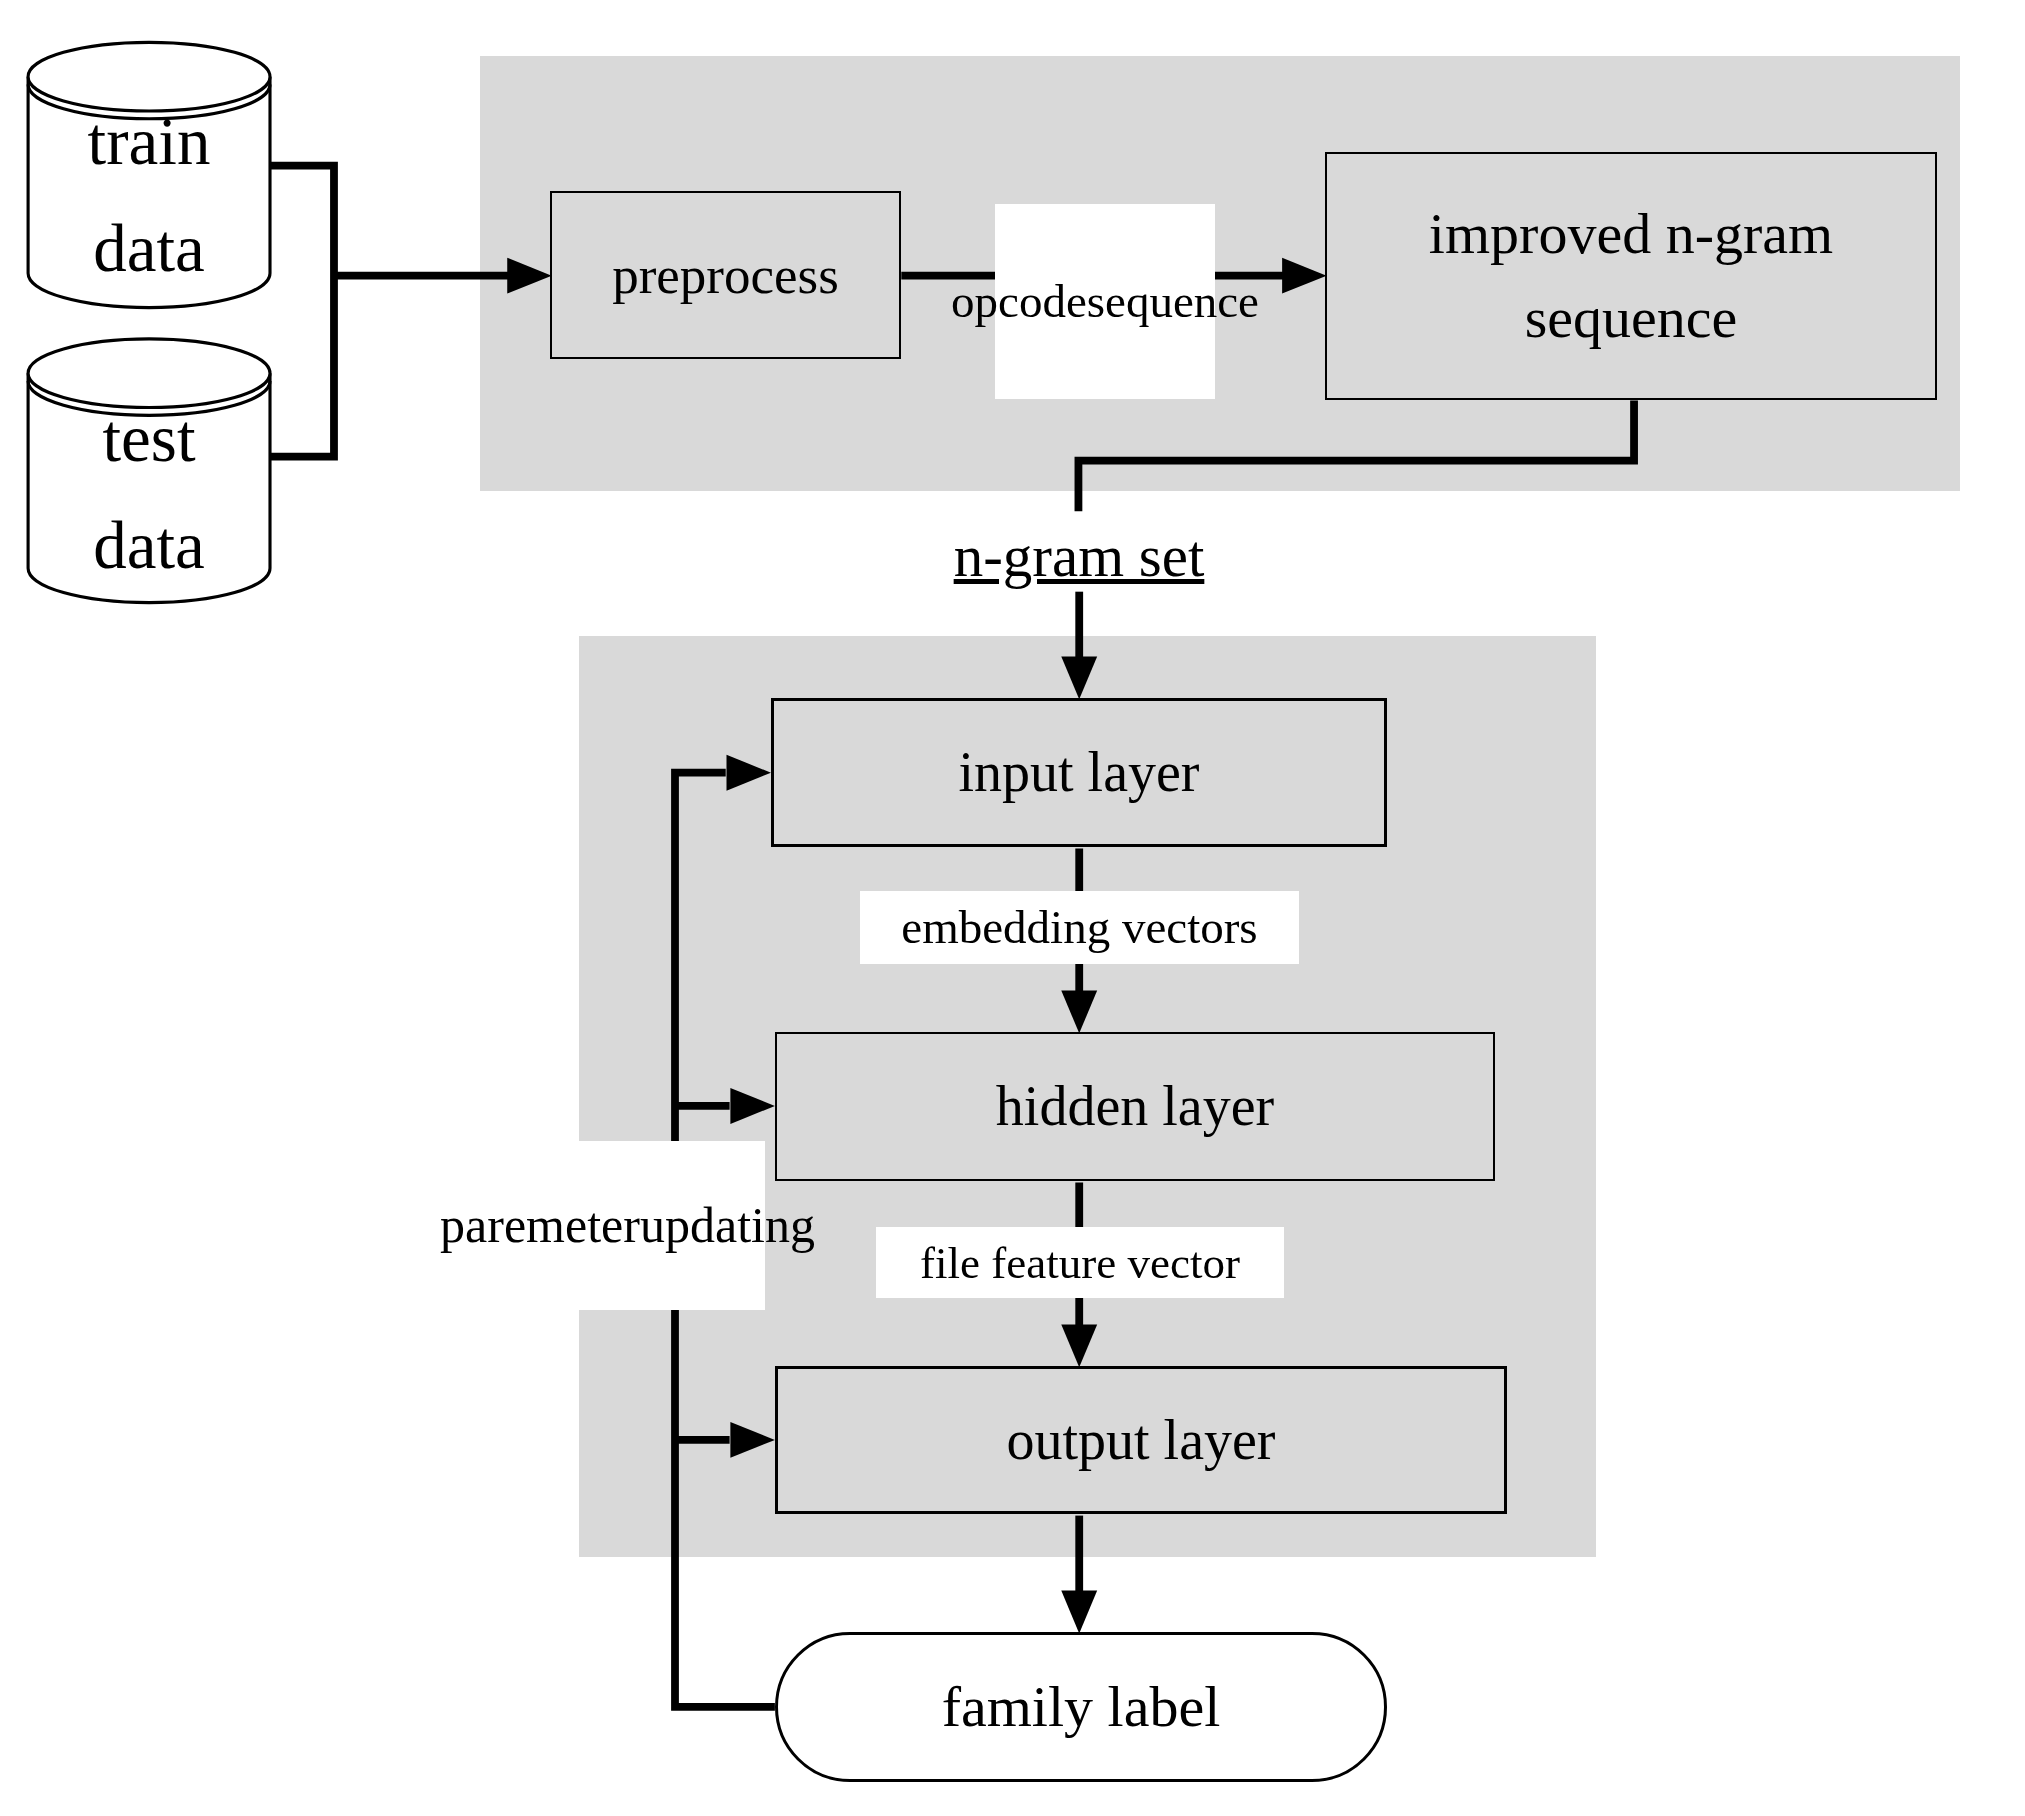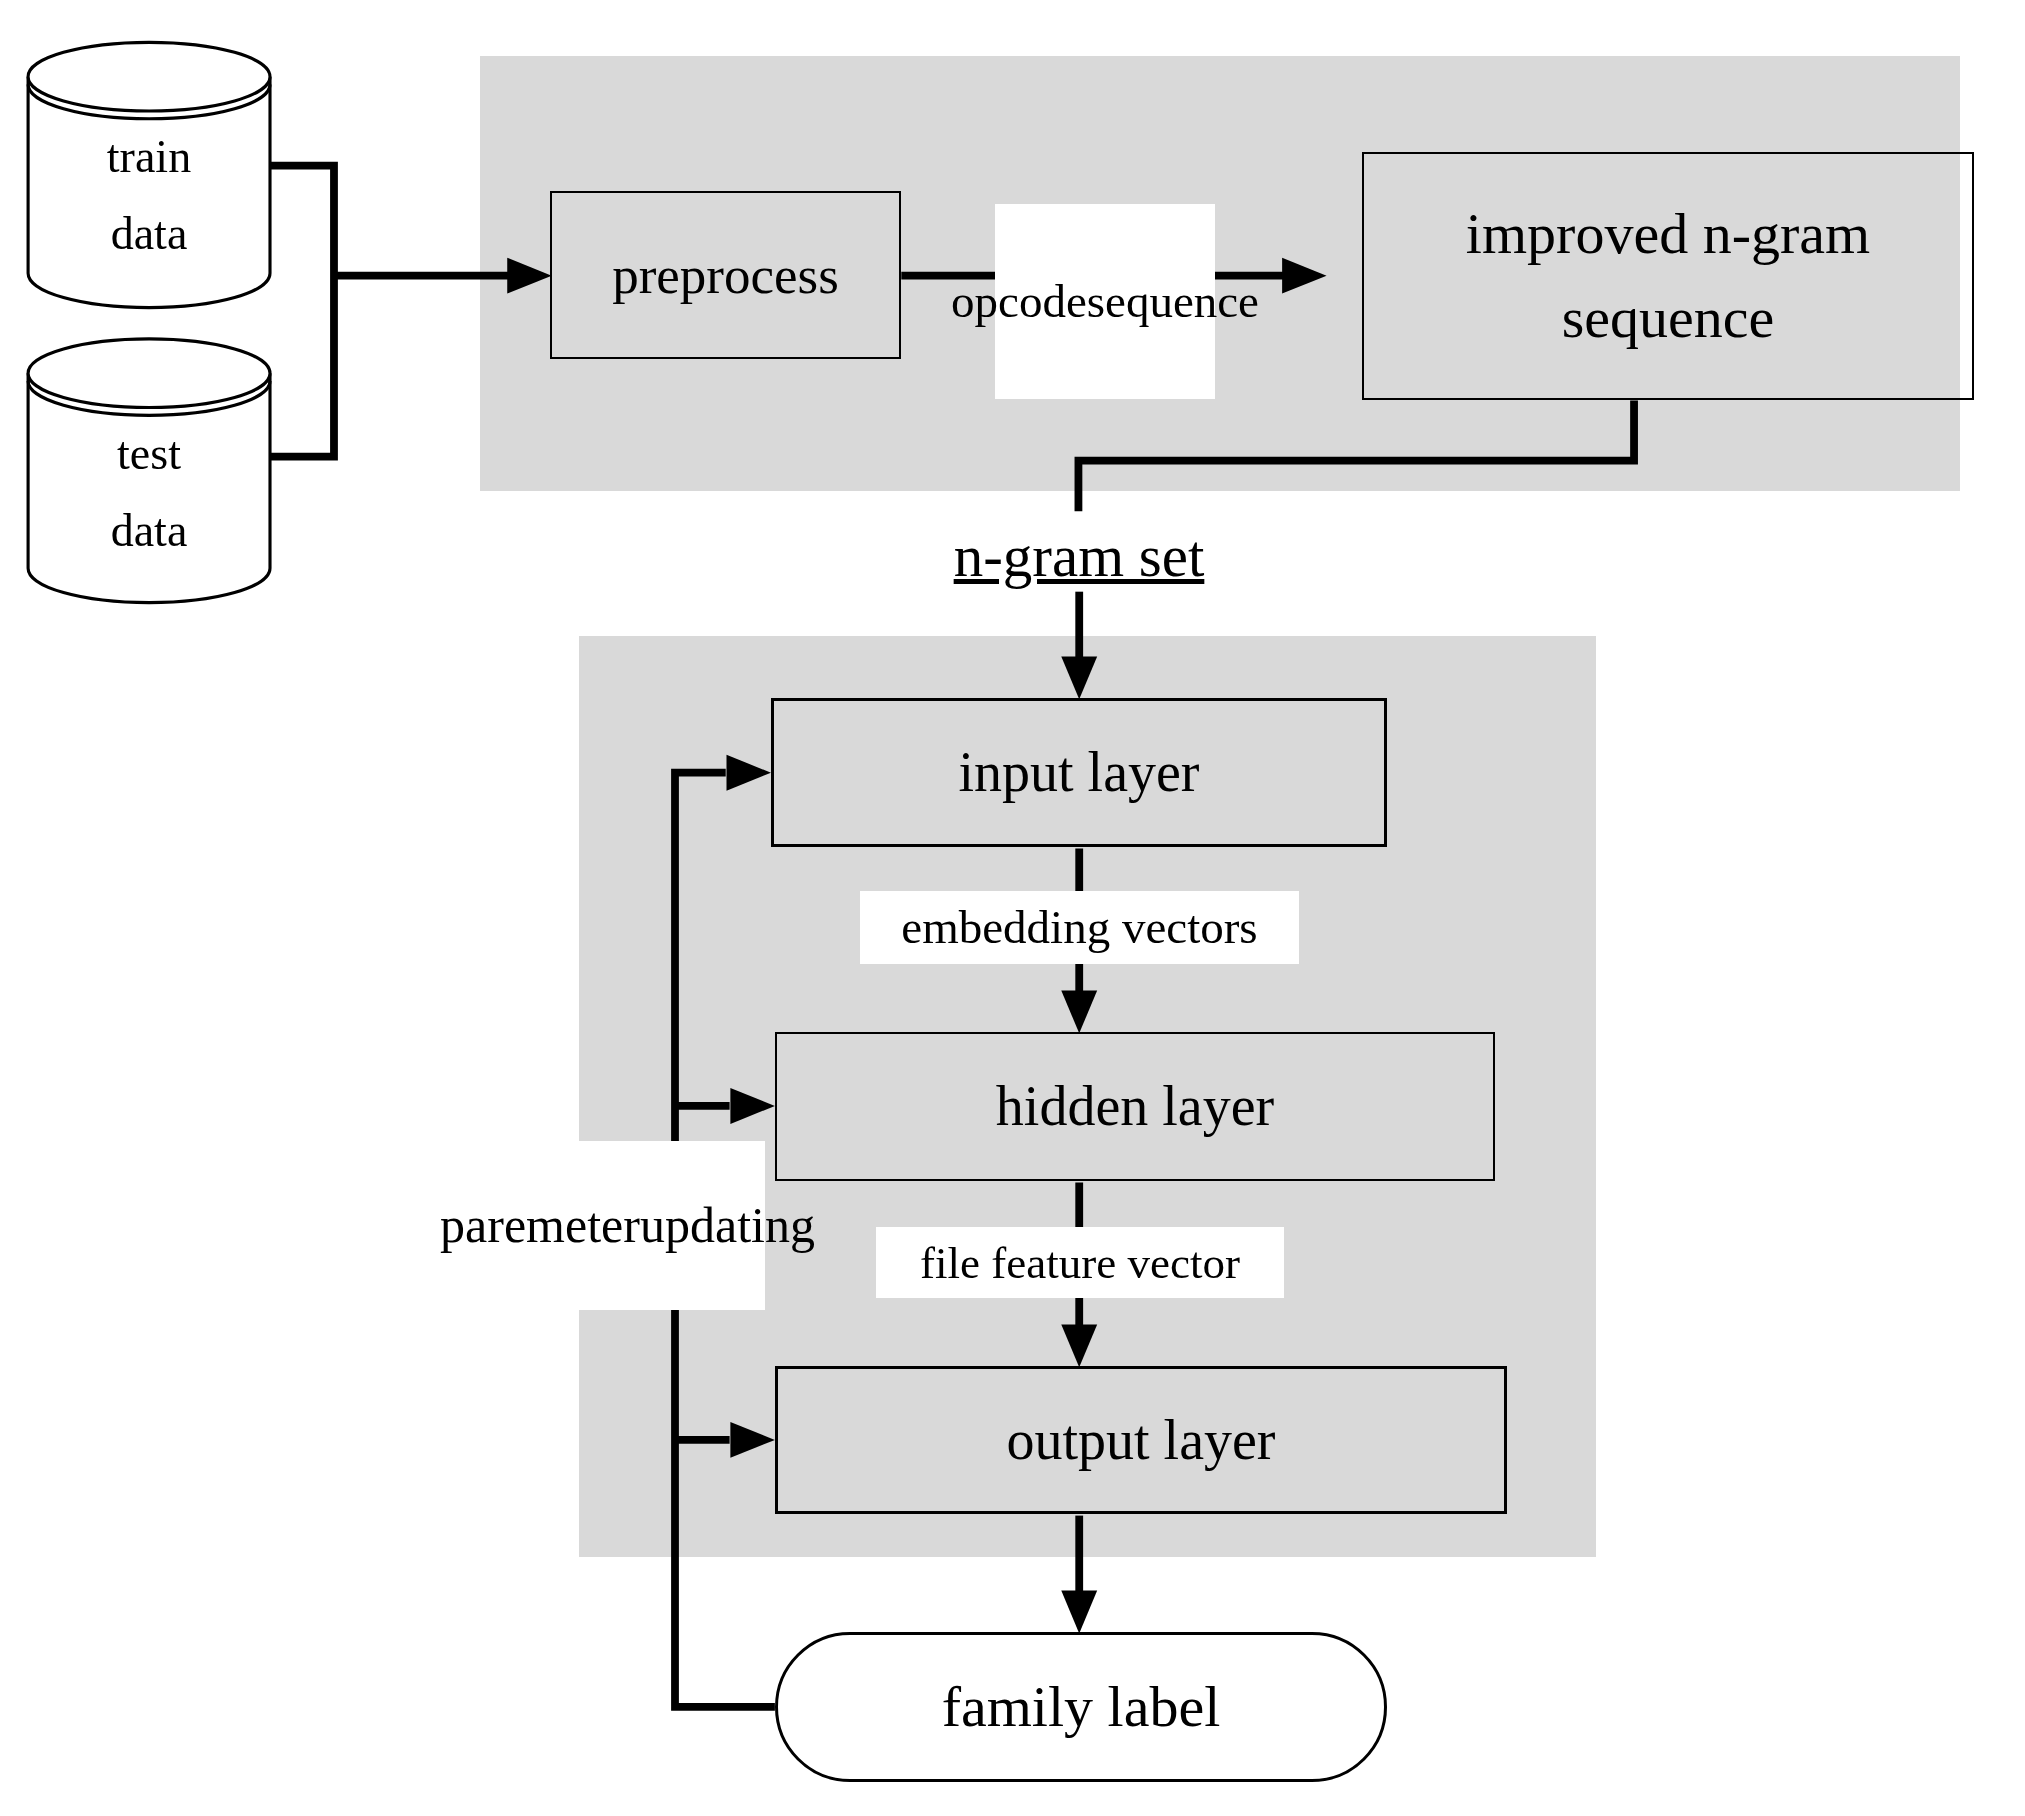--- a/index.html
+++ b/index.html
@@ -34,21 +34,21 @@
   .cyl-label{
     position:absolute;
     display:flex;flex-direction:column;align-items:center;justify-content:center;
     text-align:center;
     line-height:1.42;
   }
   .fs76{font-size:59px;}
   .fs74{font-size:58px;}
   .fs72{font-size:56px;}
   .fs68{font-size:53px;}
-  .fs66{font-size:46px;gap:12px;}
+  .fs66{font-size:67px;gap:12px;}
   .fs64{font-size:50px;line-height:1.65;}
   .fs60{font-size:47px;}
   .fs58{font-size:45px;text-align:right;}
 </style>
 </head>
 <body>
 
 <div class="canvas">
 
   <div class="region" style="left:480px;top:56px;width:1480px;height:435px;"></div>
@@ -118,21 +118,21 @@
   </div>
   <div class="cyl-label fs66" style="left:47px;top:414px;width:204px;height:156px;">
     <div>test</div>
     <div>data</div>
   </div>
 
   <div class="node fs68" style="left:550px;top:191px;width:351px;height:168px;">
     <div>preprocess</div>
   </div>
 
-  <div class="node fs74" style="left:1362px;top:152px;width:612px;height:248px;line-height:1.45;">
+  <div class="node fs74" style="left:1325px;top:152px;width:612px;height:248px;line-height:1.45;">
     <div>improved n-gram</div>
     <div>sequence</div>
   </div>
 
   <div class="node thick fs72" style="left:771px;top:698px;width:616px;height:149px;">
     <div>input layer</div>
   </div>
 
   <div class="node fs72" style="left:775px;top:1032px;width:720px;height:149px;">
     <div>hidden layer</div>

